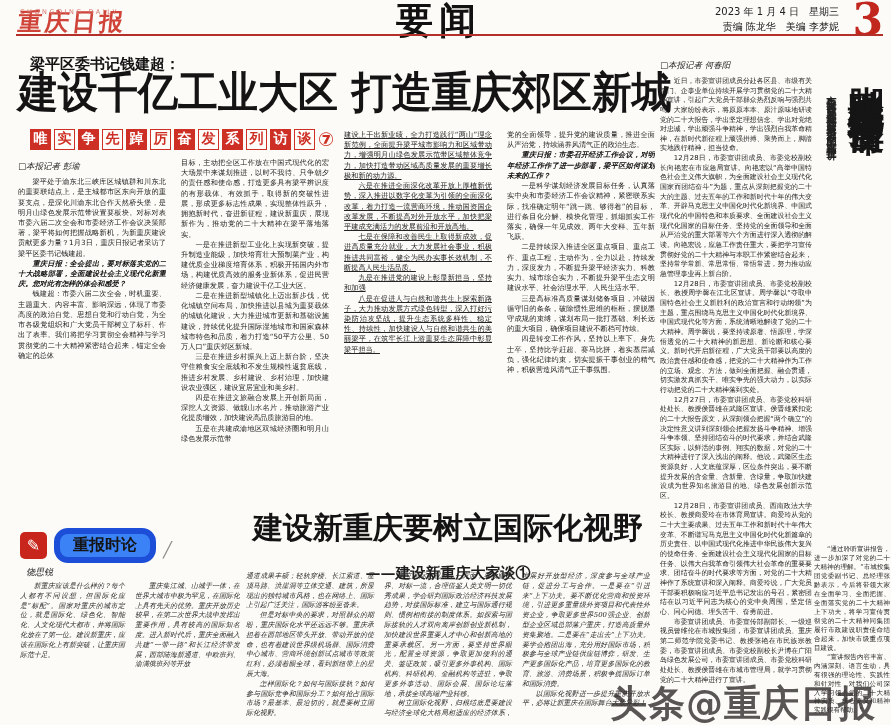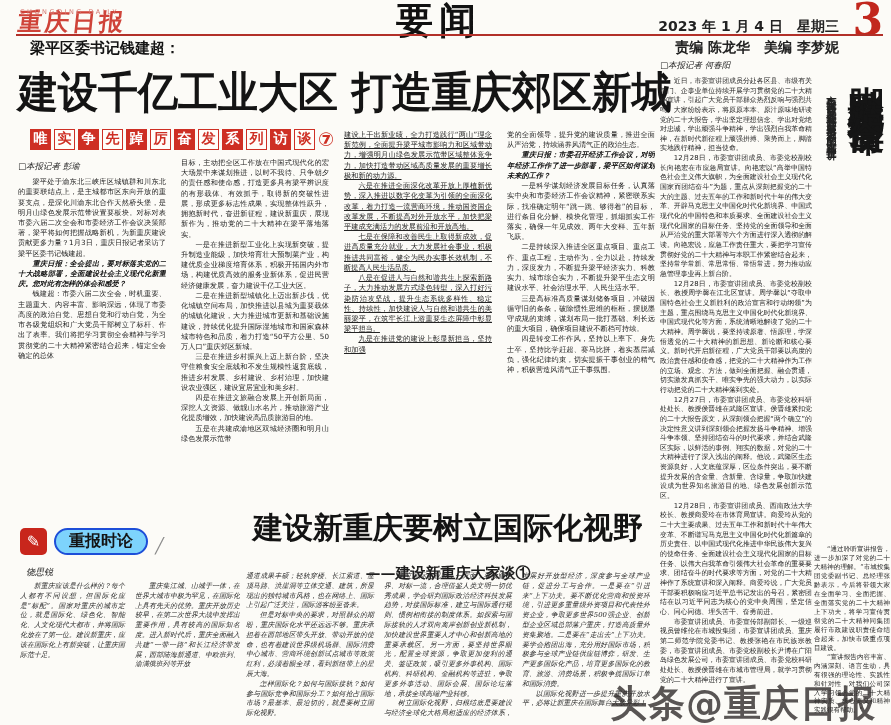--- a/index.html
+++ b/index.html
@@ -5,28 +5,28 @@
   html,body { margin:0; padding:0; background:#ffffff; }
   .page { position:relative; width:891px; height:725px; background:#fcfbf7; overflow:hidden;
           font-family:"DejaVu Sans","Liberation Sans",sans-serif; color:#1c1c1c; }
 
   
   .logo-cn { position:absolute; left:18px; top:6px; font-size:24px; font-weight:900; color:#cf4339;
              font-family:"DejaVu Serif",serif; transform:skewX(-6deg); letter-spacing:3px; }
   .logo-en { position:absolute; left:20px; top:8px; font-size:6.5px; color:#d4766f; letter-spacing:2.5px; }
   .section-title { position:absolute; left:396px; top:-4px; font-size:37px; font-weight:900;
                    font-family:"DejaVu Serif",serif; letter-spacing:6px; color:#111; }
-  .hdr-meta { position:absolute; right:52px; top:16px; text-align:right; font-size:14px; color:#222;
-              line-height:1.5; font-weight:700; }
+  .hdr-meta { position:absolute; right:52px; top:4px; text-align:right; font-size:10px; color:#222;
+              line-height:1.5; font-weight:400; }
   .page-num { position:absolute; right:8px; top:-6px; font-size:44px; font-weight:800; color:#c2271d;
               font-family:"DejaVu Serif",serif; }
   .hdr-rule { position:absolute; left:16px; right:8px; top:34px; height:2px; background:#b23029; }
 
   
-  .a1-kicker { position:absolute; left:30px; top:39px; font-size:15px; font-weight:800; color:#141414; }
+  .a1-kicker { position:absolute; left:30px; top:55px; font-size:15px; font-weight:800; color:#141414; }
   .a1-headline { position:absolute; left:18px; top:64px; font-size:43px; font-weight:900; color:#141414;
                  white-space:nowrap; transform:scaleX(.93); transform-origin:left top; }
   .badge { position:absolute; left:30px; top:128px; display:flex; gap:3px; align-items:center; }
   .badge span { display:flex; align-items:center; justify-content:center; }
   .badge .bseg { width:21px; height:21px; font-size:14px; font-weight:800; box-sizing:border-box; }
   .badge .solid { background:#ce2f24; color:#fff; }
   .badge .outline { background:#fffdf9; color:#ce2f24; border:1.5px solid #ce2f24; }
   .badge .bnum { color:#ce2f24; font-size:19px; font-weight:800; }
 
   .body-col { position:absolute; font-size:7.2px; line-height:1.42; text-align:justify; overflow:hidden; color:#242424; }
@@ -49,22 +49,22 @@
             letter-spacing:3px; color:#151515; }
   .vsub { position:absolute; left:814px; top:88px; height:450px; width:24px;
           writing-mode:vertical-rl; text-orientation:upright; font-size:10px; font-weight:700;
           letter-spacing:2px; color:#222; }
   #a2side { left:814px; top:545px; width:76px; height:172px; font-size:6.5px; line-height:1.38; }
 
   
   .rubric { position:absolute; left:20px; top:528px; display:flex; align-items:center; gap:7px; }
   .rubric-icon { width:27px; height:27px; background:#c8261c; border-radius:5px; color:#fff;
                  display:flex; align-items:center; justify-content:center; font-size:16px; }
-  .rubric-pill { border:2px solid #1d4ed8; border-radius:14px; padding:1px 13px; font-size:16px;
-                 font-weight:800; color:#141414; background:#7dd3fc; }
+  .rubric-pill { border:6px solid #1d4ed8; border-radius:14px; padding:1px 13px; font-size:16px;
+                 font-weight:800; color:#141414; background:#3b82f6; }
   .rubric-slash { color:#8a8a8a; font-size:15px; transform:translateY(4px); }
   .cm-author { position:absolute; left:26px; top:566px; font-size:9px; font-style:italic; color:#222;
                font-family:"DejaVu Serif",serif; }
   .cm-cols { position:absolute; overflow:hidden; font-size:6.9px; line-height:1.42; text-align:justify;
              color:#2a2a2a; font-family:"DejaVu Serif",serif; font-style:italic; }
   .cm-cols p { margin:0; text-indent:2em; }
   .cm-cols p.cont { text-indent:0; }
   #cmLeft  { left:20px; top:582px; width:220px; height:140px; column-count:2; column-gap:10px; }
   #cmMain  { left:246px; top:572px; width:404px; height:150px; column-count:3; column-gap:10px; }
   .cm-headline { position:absolute; left:246px; top:508px; width:404px; text-align:center;
@@ -120,22 +120,22 @@
       <p>一是在推进新型工业化上实现新突破，提升制造业能级，加快培育壮大预制菜产业，构建优质企业梯度培育体系，积极开拓国内外市场，构建优质高效的服务业新体系，促进民营经济健康发展，奋力建设千亿工业大区。</p>
       <p>二是在推进新型城镇化上迈出新步伐，优化城镇空间布局，加快推进以县城为重要载体的城镇化建设，大力推进城市更新和基础设施建设，持续优化提升国际湿地城市和国家森林城市特色和品质，着力打造“50平方公里、50万人口”重庆郊区新城。</p>
       <p>三是在推进乡村振兴上迈上新台阶，坚决守住粮食安全底线和不发生规模性返贫底线，推进乡村发展、乡村建设、乡村治理，加快建设农业强区，建设宜居宜业和美乡村。</p>
       <p>四是在推进文旅融合发展上开创新局面，深挖人文资源、做靓山水名片，推动旅游产业化提质增效，加快建设高品质旅游目的地。</p>
       <p>五是在共建成渝地区双城经济圈和明月山绿色发展示范带</p>
     </div>
   <div class="body-col" id="a1c3">
       <p class="cont">建设上干出新业绩，全力打造践行“两山”理念新范例，全面提升梁平城市影响力和区域带动力，增强明月山绿色发展示范带区域整体竞争力，加快打造带动区域高质量发展的重要增长极和新的动力源。</p>
       <p>六是在推进全面深化改革开放上厚植新优势，深入推进以数字化变革为引领的全面深化改革，着力打造一流营商环境，推动国资国企改革发展，不断提高对外开放水平，加快把梁平建成充满活力的发展前沿和开放高地。</p>
       <p>七是在保障和改善民生上取得新成效，促进高质量充分就业，大力发展社会事业，积极推进共同富裕，健全为民办实事长效机制，不断提高人民生活品质。</p>
+      <p>九是在推进党的建设上彰显新担当，坚持和加强</p>
       <p>八是在促进人与自然和谐共生上探索新路子，大力推动发展方式绿色转型，深入打好污染防治攻坚战，提升生态系统多样性、稳定性、持续性，加快建设人与自然和谐共生的美丽梁平，在筑牢长江上游重要生态屏障中彰显梁平担当。</p>
-      <p>九是在推进党的建设上彰显新担当，坚持和加强</p>
     </div>
   <div class="body-col" id="a1c4">
       <p class="cont">党的全面领导，提升党的建设质量，推进全面从严治党，持续涵养风清气正的政治生态。</p>
       <p class="q">重庆日报：市委召开经济工作会议，对明年经济工作作了进一步部署，梁平区如何谋划未来的工作？</p>
       <p>一是科学谋划经济发展目标任务，认真落实中央和市委经济工作会议精神，紧密联系实际，找准确定明年“跳一跳、够得着”的目标，进行条目化分解、模块化管理，抓细抓实工作落实，确保一年见成效、两年大变样、五年新飞跃。</p>
       <p>二是持续深入推进全区重点项目、重点工作、重点工程，主动作为，全力以赴，持续发力，深度发力，不断提升梁平经济实力、科教实力、城市综合实力，不断提升梁平生态文明建设水平、社会治理水平、人民生活水平。</p>
       <p>三是高标准高质量谋划储备项目，冲破因循守旧的条条，破除惯性思维的框框，摆脱墨守成规的束缚，谋划布局一批打基础、利长远的重大项目，确保项目建设不断档可持续。</p>
       <p>四是转变工作作风，坚持以上率下、身先士卒，坚持比学赶超、赛马比拼，着实基层减负，强化纪律约束，切实提振干事创业的精气神，积极营造风清气正干事氛围。</p>
     </div>
 

